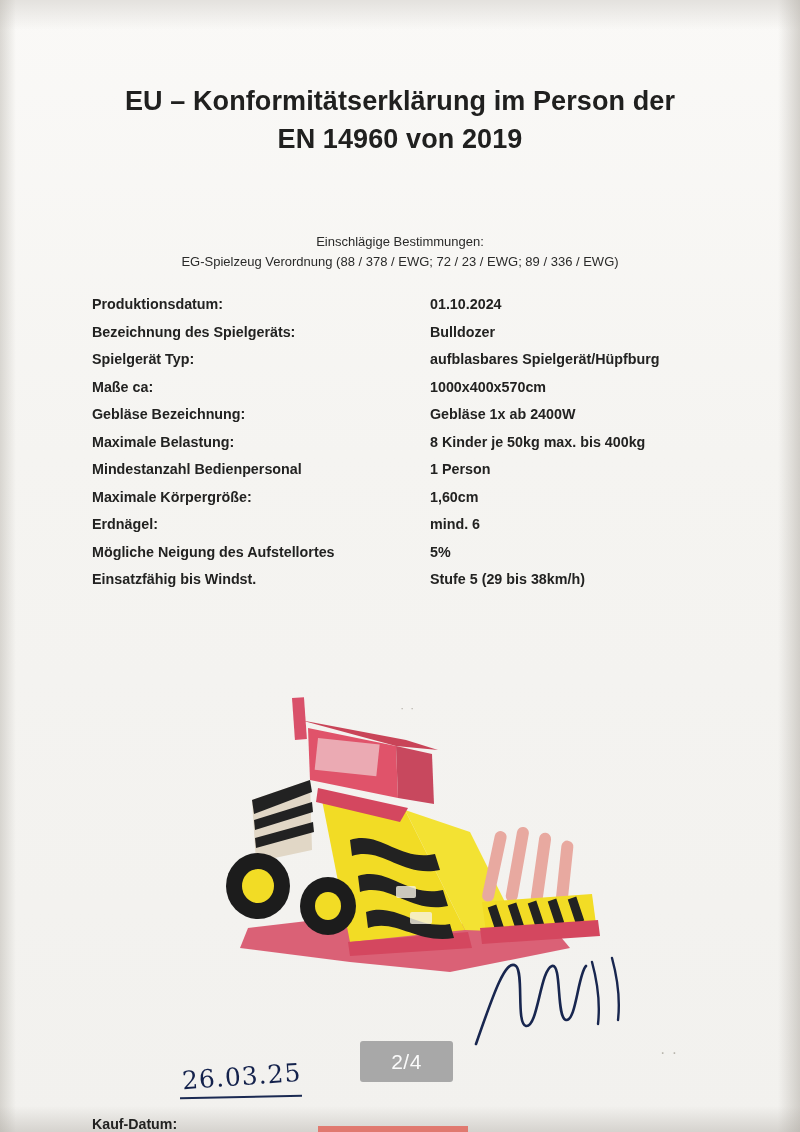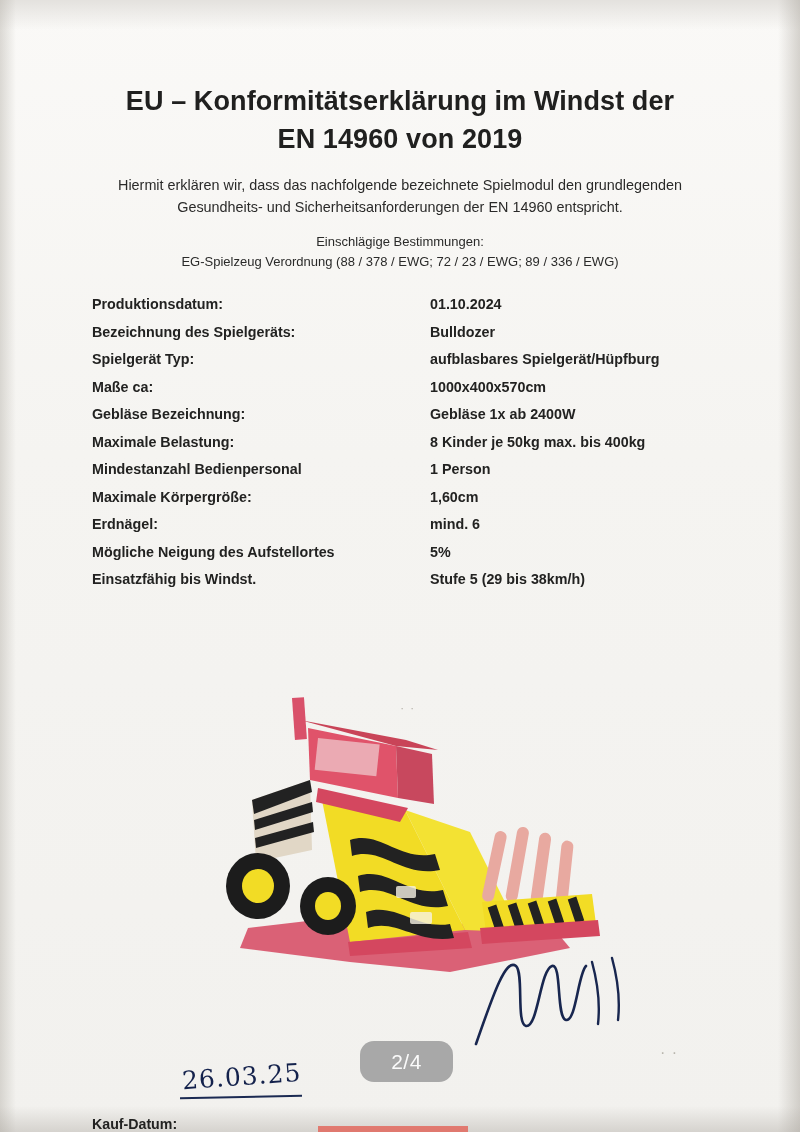--- a/index.html
+++ b/index.html
@@ -104,21 +104,21 @@
   .spec-table td.value { font-weight: bold; }
   .faded { color: #6d6c68; }
 
   .page-badge {
     position: absolute;
     left: 360px;
     top: 1041px;
     width: 93px;
     height: 41px;
     background: #a8a8a8;
-    border-radius: 14px;
+    border-radius: 3px;
     color: #fbfbfb;
     font-size: 21px;
     display: flex;
     align-items: center;
     justify-content: center;
     letter-spacing: 0.5px;
   }
 
   .kauf-label {
     position: absolute;
@@ -184,28 +184,24 @@
 <body>
 
 <div class="page">
 
   <div class="page-shadow-top"></div>
   <div class="page-shadow-left"></div>
   <div class="page-shadow-right"></div>
   <div class="page-shadow-bottom"></div>
 
   <div class="doc-title">
-    <div>EU – Konformitätserklärung im Windst der</div>
+    <div>EU – Konformitätserklärung im Person der</div>
     <div>EN 14960 von 2019</div>
   </div>
 
-  <div class="intro">
-    <div>Hiermit erklären wir, dass das nachfolgende bezeichnete Spielmodul den grundlegenden</div>
-    <div>Gesundheits- und Sicherheitsanforderungen der EN 14960 entspricht.</div>
-  </div>
 
   <div class="regs">
     <div>Einschlägige Bestimmungen:</div>
     <div>EG-Spielzeug Verordnung (88 / 378 / EWG; 72 / 23 / EWG; 89 / 336 / EWG)</div>
   </div>
 
   <table class="spec-table">
     <tbody>
       <tr>
         <td class="label">Produktionsdatum:</td>

